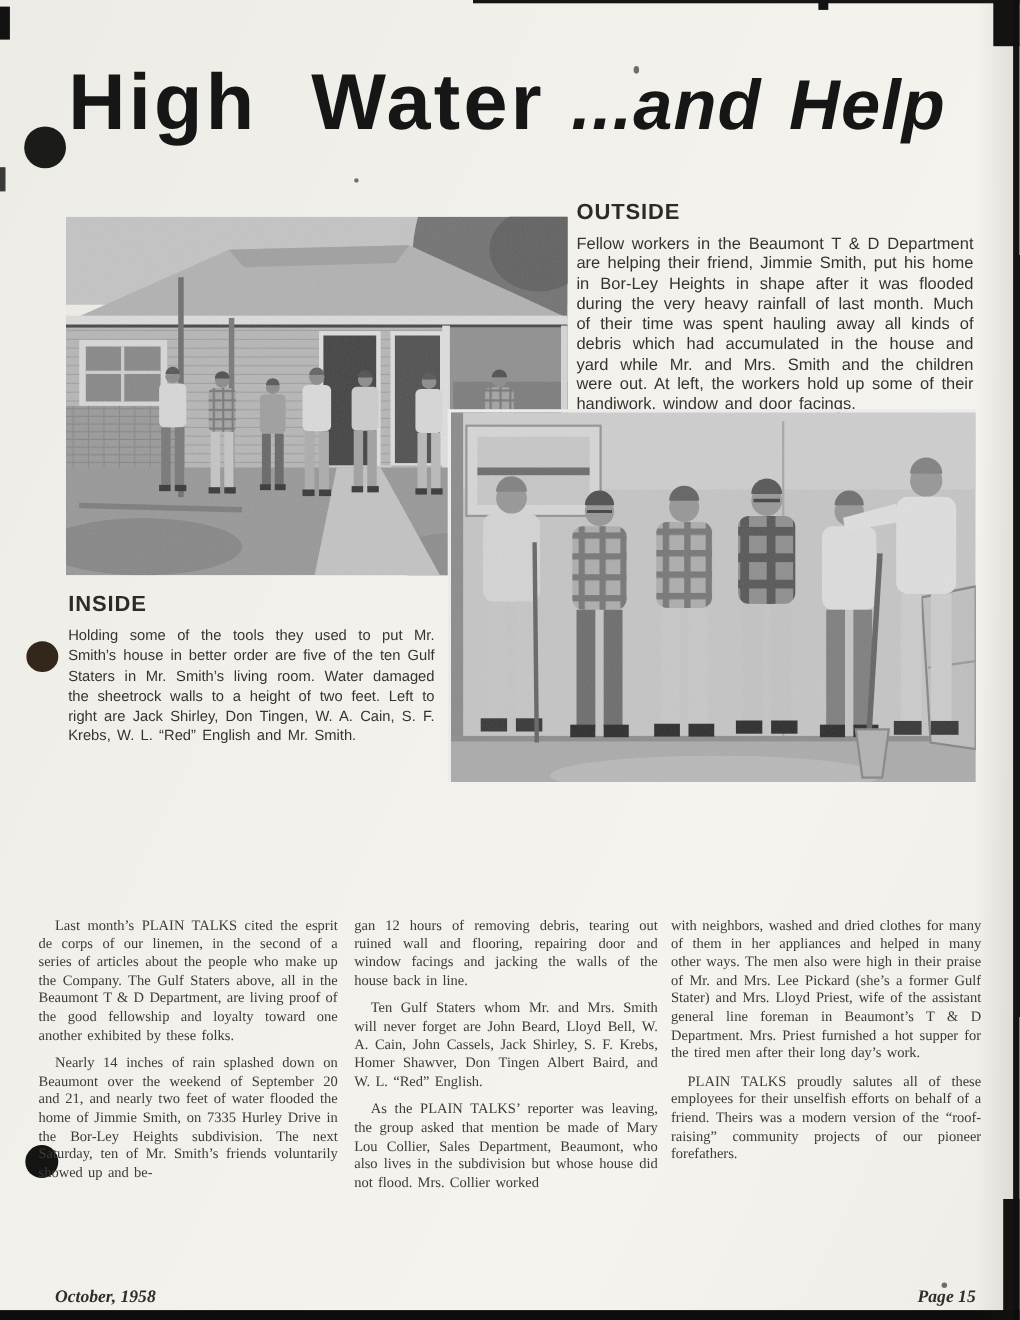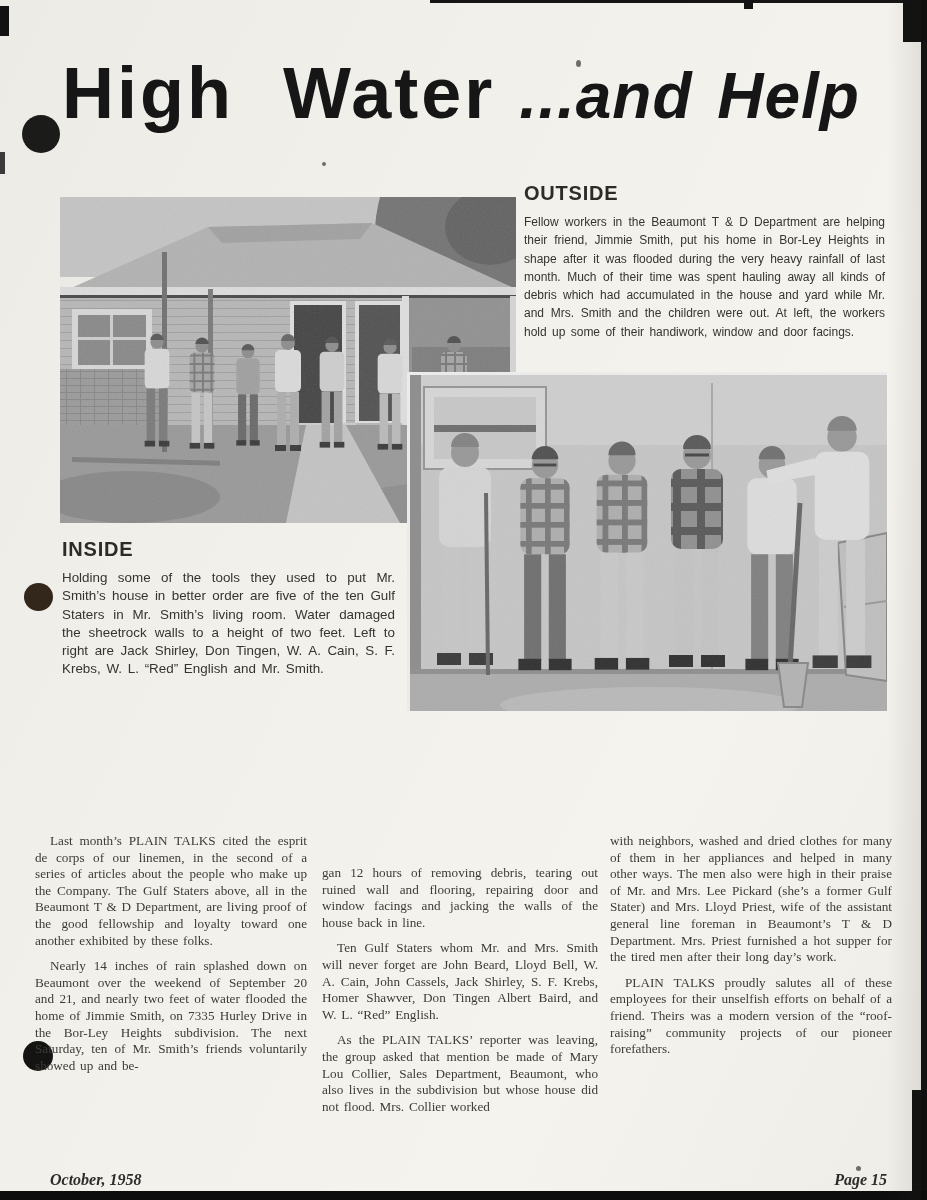--- a/index.html
+++ b/index.html
@@ -48,39 +48,39 @@
   .photo svg{display:block;}
   .photo-outside{left:60px;top:197px;width:456px;height:326px;z-index:1;}
   .photo-inside{left:407px;top:372px;width:477px;height:336px;z-index:2;
     border-left:3px solid #edebe6;border-top:3px solid #edebe6;box-sizing:content-box;}
 
   
   .caption{position:absolute;color:#36342f;font-family:"Liberation Sans", sans-serif;}
   .caption h3{
     margin:0 0 8px 0;font-size:20px;font-weight:700;letter-spacing:0.8px;color:#2c2b28;
   }
-  .caption p{margin:0;font-size:12px;line-height:18.3px;text-align:justify;word-spacing:2px;}
+  .caption p{margin:0;font-size:15px;line-height:18.3px;text-align:justify;word-spacing:2px;}
   .caption-outside{left:524px;top:182px;width:361px;}
   .caption-inside{left:62px;top:538px;width:333px;}
   .caption-inside p{font-size:13.4px;}
 
   
   .headline{
     position:absolute;left:35px;width:858px;top:760px;margin:0;text-align:center;
     font-family:"Liberation Sans", sans-serif;font-weight:700;font-size:33px;
     letter-spacing:0.5px;word-spacing:7px;color:#1d1c1b;
   }
   .columns{position:absolute;top:833px;left:0;}
   .col{position:absolute;color:#3d3b38;}
   .col p{
     margin:0 0 9px 0;font-size:13.2px;line-height:16.6px;text-align:justify;
     text-indent:15px;word-spacing:1.5px;
   }
   .col-1{left:35px;width:272px;}
-  .col-2{left:322px;width:276px;margin-top:32px;}
+  .col-2{left:322px;width:276px;}
   .col-3{left:610px;width:282px;}
 
   
   .footer-issue,.footer-page{
     position:absolute;top:1171px;font-family:"Liberation Serif", serif;
     font-weight:700;font-style:italic;font-size:16px;color:#2e2d2b;
   }
   .footer-issue{left:50px;}
   .footer-page{right:40px;}
 </style>

